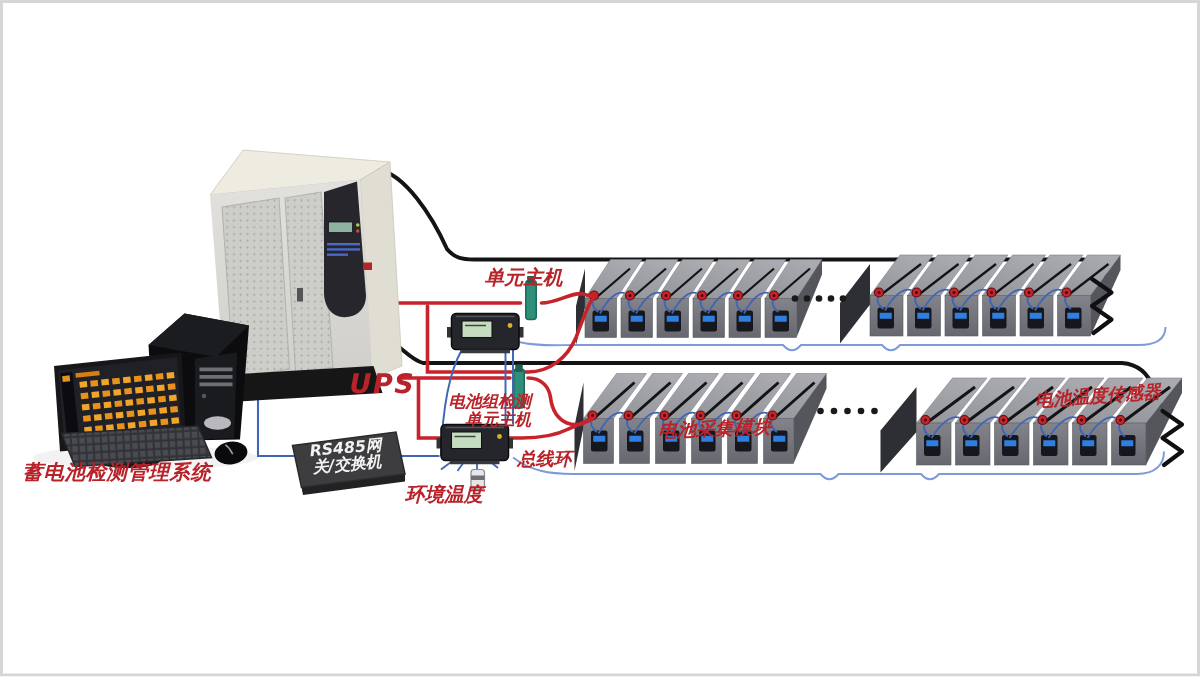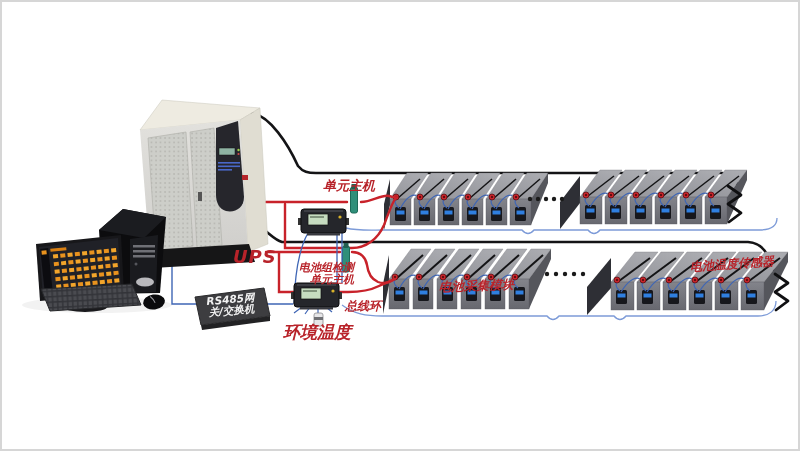--- a/index.html
+++ b/index.html
@@ -481,35 +481,36 @@
           <rect x="108.4" y="284.4" width="5" height="4" fill="#f2a52b"></rect>
         </g>
         <polygon points="39,287 130,282 139,303 48,309" fill="url(#keysPat)" stroke="#26272a" stroke-width="1"></polygon>
         <g transform="rotate(-8 152 300)">
           <ellipse cx="152" cy="300" rx="11" ry="7.5" fill="#0a0a0c"></ellipse>
           <path d="M149,294 Q152,297 153,301" stroke="#9a9aa0" stroke-width="1" fill="none"></path>
         </g>
       </g>
     </svg>
 
+  <div class="lbl" style="left:13px;top:306px;font-size:13.5px;letter-spacing:0.5px">蓄电池检测管理系统</div>
 
   <div class="lbl" style="left:231px;top:246px;font-size:18px;letter-spacing:1px">UPS</div>
 
   <div class="lbl white two-line" style="left:196px;top:292px;width:66px;font-size:10.5px;transform:rotate(-5deg)">
     <span>RS485网</span><br>
     <span>关/交换机</span>
   </div>
 
   <div class="lbl" style="left:321px;top:177px;font-size:13px">单元主机</div>
 
   <div class="lbl two-line" style="left:288px;top:260px;width:64px;font-size:11px">
     <span>电池组检测</span><br>
     <span>单元主机</span>
   </div>
 
-  <div class="lbl" style="left:281px;top:322px;font-size:17px">环境温度</div>
+  <div class="lbl" style="left:268px;top:322px;font-size:13px">环境温度</div>
 
   <div class="lbl" style="left:343px;top:298px;font-size:12px">总线环</div>
 
   <div class="lbl" style="left:437px;top:277px;font-size:12.5px;transform:skewX(-6deg) rotate(-2deg)">电池采集模块</div>
 
   <div class="lbl" style="left:688px;top:256px;font-size:12px;transform:rotate(-4deg)">电池温度传感器</div>
 </div>
 
 </body></html>

